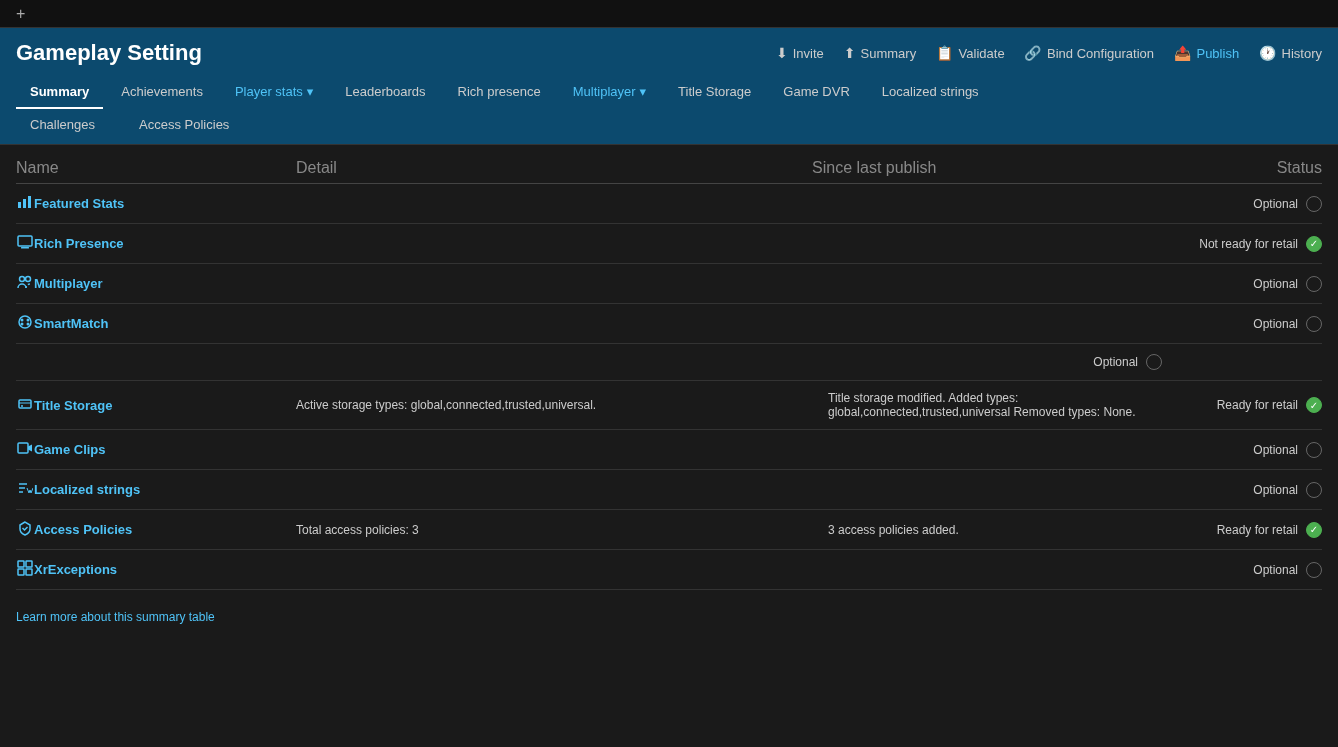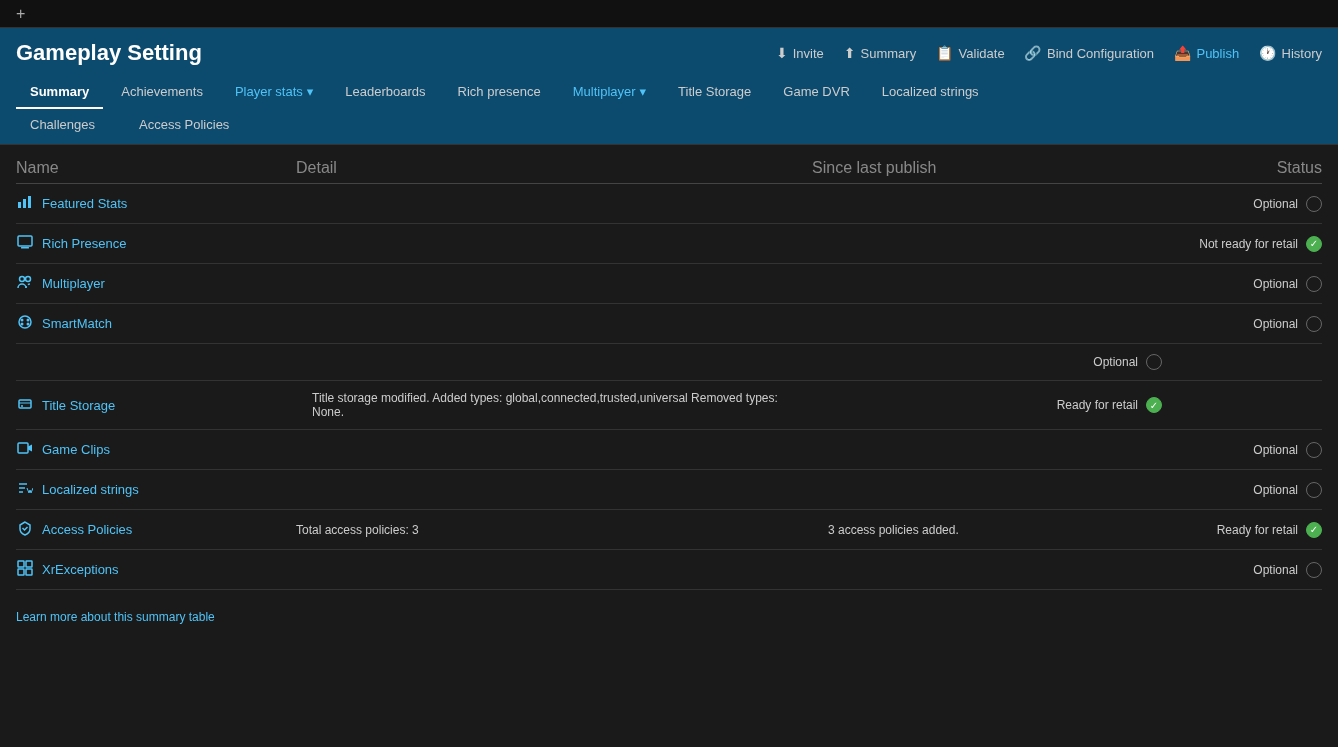--- a/index.html
+++ b/index.html
@@ -131,23 +131,23 @@
       display: grid;
       grid-template-columns: 280px 1fr 350px 160px;
       padding: 10px 0;
       border-bottom: 1px solid #333;
       align-items: center;
     }
 
     .row-name {
       display: flex;
       align-items: center;
-      gap: 8px;
       color: #4fc3f7;
       cursor: pointer;
+      font-weight: bold;
     }
 
     .row-icon {
       color: #4fc3f7;
       font-size: 14px;
       width: 18px;
       text-align: center;
       flex-shrink: 0;
     }
 
@@ -379,20 +379,21 @@
       <div class="row-name">
         <span class="row-icon">
           <svg class="icon-svg" viewBox="0 0 16 16">
               <rect x="2" y="4" width="12" height="8" rx="1" fill="none" stroke="#4fc3f7" stroke-width="1.5"></rect>
               <path d="M2 7h12" stroke="#4fc3f7" stroke-width="1"></path>
               <circle cx="5" cy="10" r="1" fill="#4fc3f7"></circle>
             </svg>
         </span>
         <span>Title Storage</span>
       </div>
+      <div class="row-detail">Active storage types: global,connected,trusted,universal.</div>
       <div class="row-since">Title storage modified. Added types: global,connected,trusted,universal Removed types: None.</div>
       <div class="row-status">
         <span>Ready for retail</span>
         <div class="status-circle ready">✓</div>
       </div>
     </div>
 
     <div class="table-row">
       <div class="row-name">
         <span class="row-icon">

